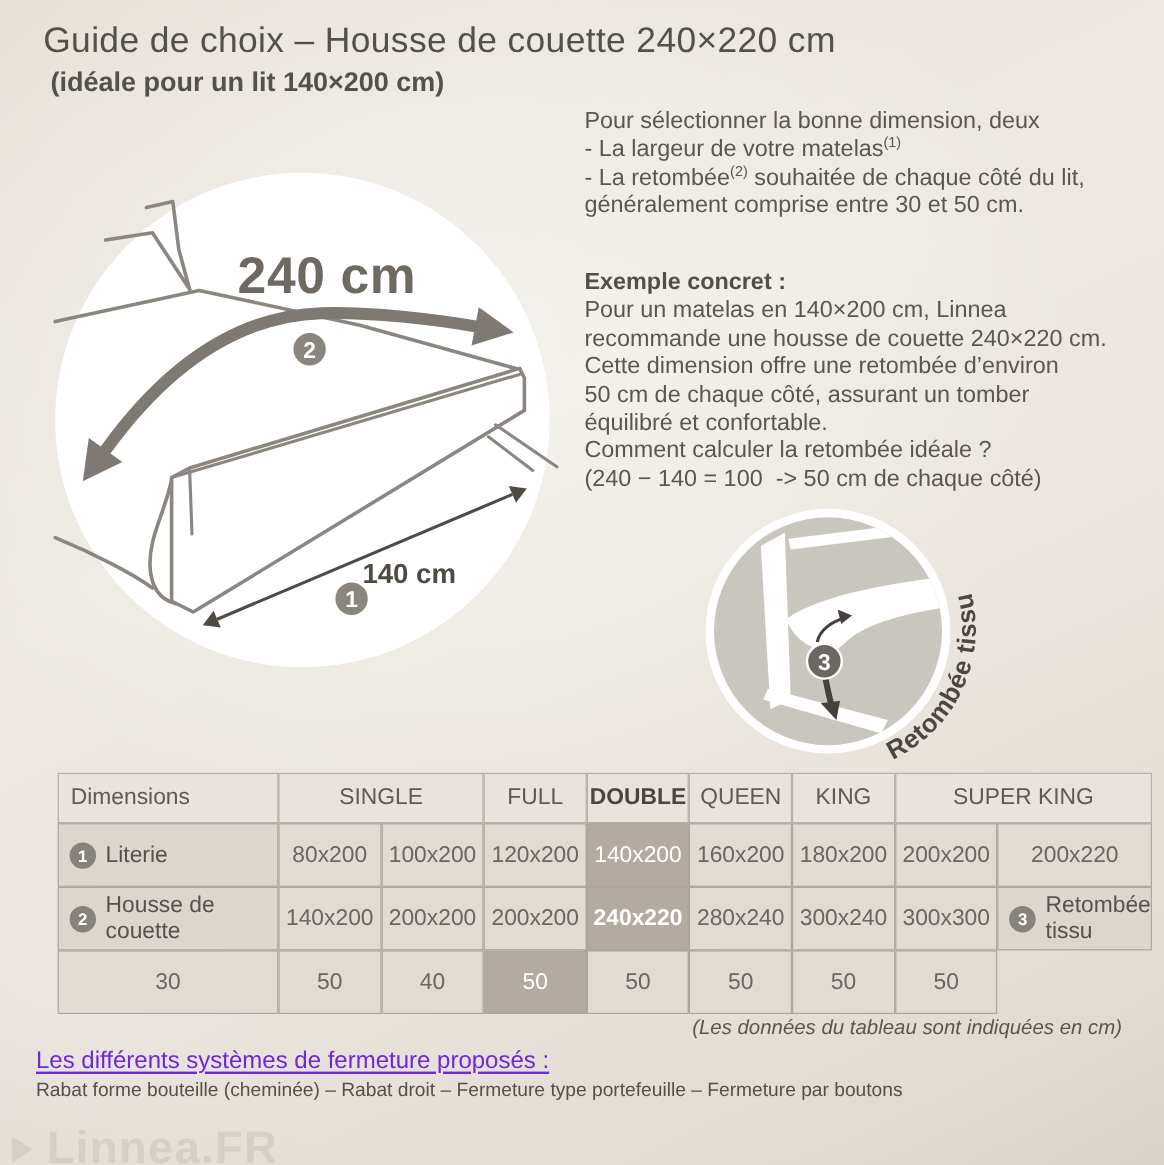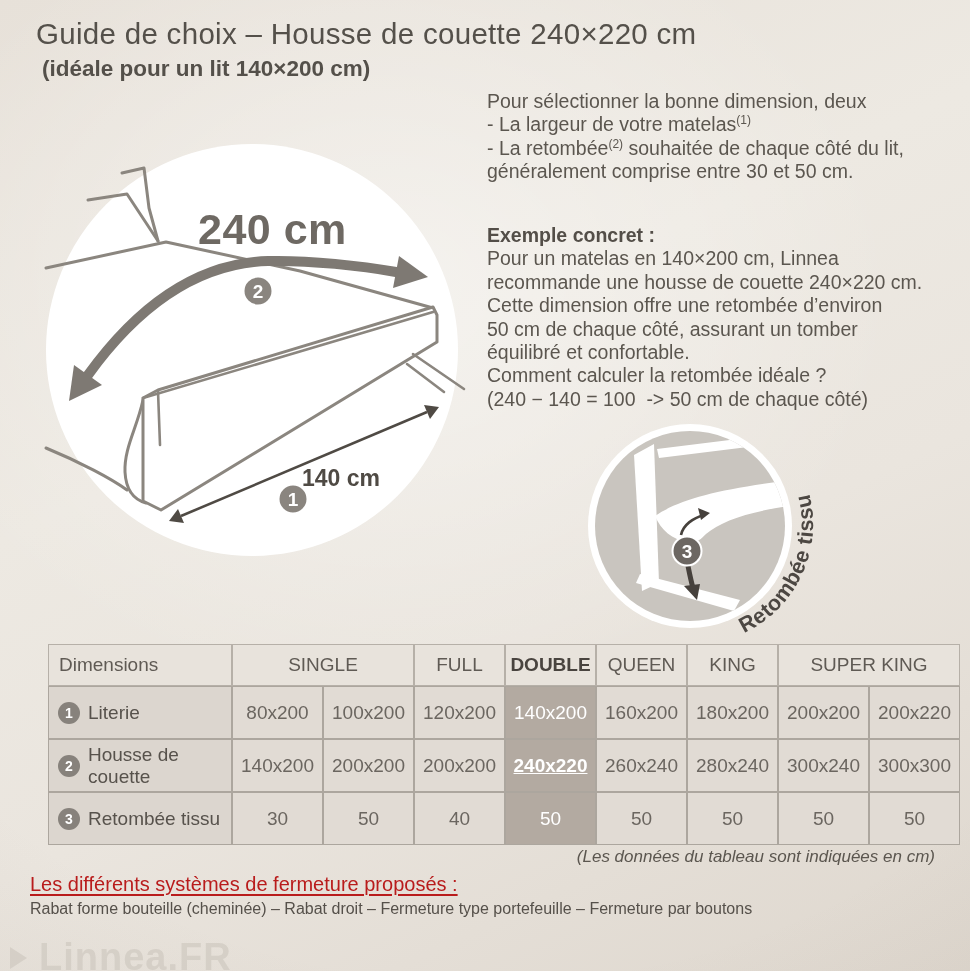--- a/index.html
+++ b/index.html
@@ -28,28 +28,28 @@
     grid-template-rows:40px 51px 51px 51px;
     gap:2px;background:transparent;box-sizing:border-box;
   }
   .cell{display:flex;align-items:center;justify-content:center;font-size:19px;color:#6b6660;
         box-shadow:0 0 0 1px #aca69e;}
   .cell.hdr{background:#e8e3dc;color:#5f5a54;box-shadow:0 0 0 1px #b6b0a8;}
   .cell.hdr.hl-hdr{font-weight:700;color:#49443f;}
   .cell.lbl{background:#dcd6cf;justify-content:flex-start;padding-left:9px;gap:8px;color:#57524c;}
   .cell.data{background:#e1dbd4;}
   .cell.hl{background:#b3aaa1;color:#ffffff;}
-  .cell.hl.strong{font-weight:700;text-decoration:underline;}
+  .cell.hl.strong{font-weight:700;}
   .span2{grid-column:span 2;}
   .rowbadge{width:22px;height:22px;border-radius:50%;background:#87827c;color:#fff;
             display:flex;align-items:center;justify-content:center;font-size:14px;font-weight:700;flex:0 0 22px;}
   .lbl-text{font-size:19px;}
   
   .unit-note{left:30px;top:847px;width:905px;text-align:right;font-size:17px;font-style:italic;color:#5b564f;}
-  .closures-h{left:30px;top:873px;font-size:20px;color:#b91c1c;text-decoration:underline;text-underline-offset:3px;}
+  .closures-h{left:30px;top:873px;font-size:20px;color:#6d28d9;text-decoration:underline;text-underline-offset:3px;}
   .closures-l{left:30px;top:900px;font-size:16px;color:#55504a;white-space:nowrap;}
   .watermark{left:10px;top:936px;font-size:38px;font-weight:700;letter-spacing:1px;color:#c9c3ba;opacity:.55;display:flex;align-items:center;gap:12px;}
   .tri{width:0;height:0;border-left:17px solid #c9c3ba;border-top:11px solid transparent;border-bottom:11px solid transparent;}
   svg text{font-family:"Liberation Sans","DejaVu Sans",sans-serif;}
 </style>
 </head>
 <body>
 
 <div class="abs page-title">Guide de choix – Housse de couette 240×220 cm</div>
 <div class="abs page-subtitle">(idéale pour un lit 140×200 cm)</div>
@@ -168,21 +168,20 @@
     <div class="cell data">200x220</div>
 
     <div class="cell lbl">
       <span class="rowbadge">2</span>
       <span class="lbl-text">Housse de couette</span>
     </div>
     <div class="cell data">140x200</div>
     <div class="cell data">200x200</div>
     <div class="cell data">200x200</div>
     <div class="cell data hl strong">240x220</div>
-    <div class="cell data">260x240</div>
     <div class="cell data">280x240</div>
     <div class="cell data">300x240</div>
     <div class="cell data">300x300</div>
 
     <div class="cell lbl">
       <span class="rowbadge">3</span>
       <span class="lbl-text">Retombée tissu</span>
     </div>
     <div class="cell data">30</div>
     <div class="cell data">50</div>

